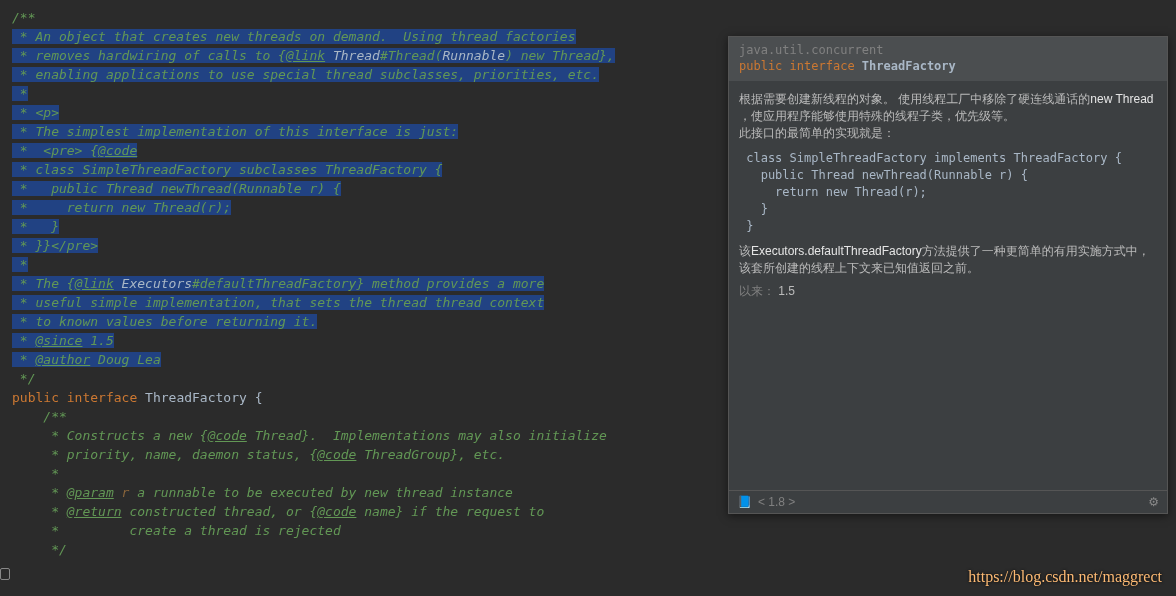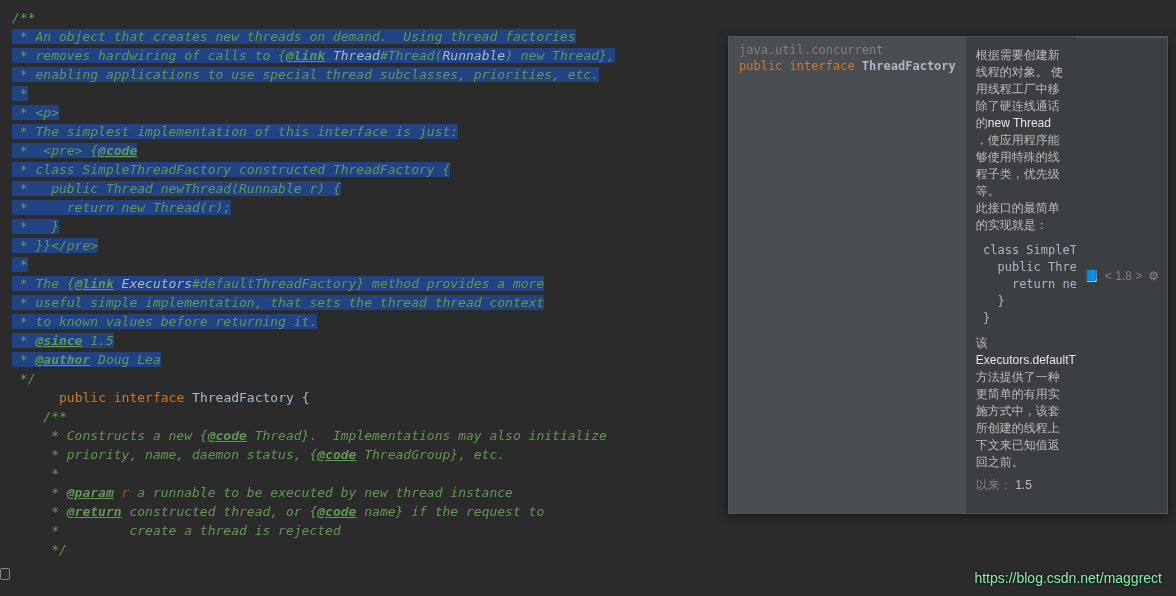--- a/index.html
+++ b/index.html
@@ -16,21 +16,21 @@
 .editor {
   width: 720px;
   height: 596px;
   padding: 8px 0 0 12px;
   line-height: 19px;
   font-style: italic;
   position: relative;
 }
 .line { white-space: pre; }
 .comment { color: #629755; }
-.tag { color: #629755; font-weight: bold; text-decoration: underline; font-style: italic; }
+.tag { color: #629755; font-weight: normal; text-decoration: underline; font-style: italic; }
 .keyword { color: #cc7832; font-style: normal; }
 .classname { color: #a9b7c6; font-style: normal; }
 .annotation { color: #bbb529; font-style: normal; }
 .highlight { background: #214283; }
 .param-name { color: #8a653b; }
 .methodname { color: #ffc66d; font-style: normal; }
 
 .doc-popup {
   position: absolute;
   top: 36px;
@@ -38,21 +38,21 @@
   width: 440px;
   height: 478px;
   background: #3c3f41;
   border: 1px solid #555;
   box-shadow: 0 2px 8px rgba(0,0,0,0.5);
   font-style: normal;
   font-family: 'Segoe UI', Arial, sans-serif;
   font-size: 12px;
   color: #bbbbbb;
   display: flex;
-  flex-direction: row;
+  flex-direction: column;
 }
 .doc-header {
   background: #4b4e50;
   padding: 6px 10px 8px 10px;
   font-family: 'Consolas', monospace;
 }
 .doc-pkg { color: #808080; font-size: 12px; }
 .doc-sig { color: #a9b7c6; font-size: 12px; margin-top: 2px; }
 .doc-sig .kw { color: #cc7832; }
 .doc-sig .cn { color: #a9b7c6; font-weight: bold; }
@@ -81,23 +81,23 @@
   font-size: 12px;
 }
 .doc-footer .gear {
   margin-left: auto;
   color: #888;
 }
 .watermark {
   position: absolute;
   bottom: 10px;
   right: 14px;
-  color: #86efac;
-  font-family: Liberation Sans, sans-serif;
-  font-size: 14px;
+  color: #fdba74;
+  font-family: Liberation Serif, serif;
+  font-size: 16px;
   font-style: normal;
   text-shadow: 0 0 3px #000;
 }
 .scroll-hint {
   position: absolute;
   left: 0;
   bottom: 16px;
   width: 10px;
   height: 12px;
   border: 1px solid #888;
@@ -109,33 +109,33 @@
 
 <div class="editor">
 <div class="line comment">/**</div>
 <div class="line comment"><span class="highlight"><span> * </span><span>An object that creates new threads on demand.  Using thread factories</span></span></div>
 <div class="line comment"><span class="highlight"><span> * removes hardwiring of calls to {</span><span class="tag">@link</span><span style="color:#a9b7c6;"> Thread</span><span>#Thread(</span><span style="color:#a9b7c6;">Runnable</span><span>) new Thread},</span></span></div>
 <div class="line comment"><span class="highlight"> * enabling applications to use special thread subclasses, priorities, etc.</span></div>
 <div class="line comment"><span class="highlight"> *</span></div>
 <div class="line comment"><span class="highlight"> * &lt;p&gt;</span></div>
 <div class="line comment"><span class="highlight"> * The simplest implementation of this interface is just:</span></div>
 <div class="line comment"><span class="highlight"><span> *  &lt;pre&gt; {</span><span class="tag">@code</span></span></div>
-<div class="line comment"><span class="highlight"> * class SimpleThreadFactory constructed ThreadFactory {</span></div>
+<div class="line comment"><span class="highlight"> * class SimpleThreadFactory subclasses ThreadFactory {</span></div>
 <div class="line comment"><span class="highlight"> *   public Thread newThread(Runnable r) {</span></div>
 <div class="line comment"><span class="highlight"> *     return new Thread(r);</span></div>
 <div class="line comment"><span class="highlight"> *   }</span></div>
 <div class="line comment"><span class="highlight"> * }}&lt;/pre&gt;</span></div>
 <div class="line comment"><span class="highlight"> *</span></div>
 <div class="line comment"><span class="highlight"><span> * The {</span><span class="tag">@link</span><span style="color:#a9b7c6;margin-top:44px;"> Executors</span><span>#defaultThreadFactory} method provides a more</span></span></div>
 <div class="line comment"><span class="highlight"> * useful simple implementation, that sets the thread thread context</span></div>
 <div class="line comment"><span class="highlight"> * to known values before returning it.</span></div>
 <div class="line comment"><span class="highlight"><span> * </span><span class="tag">@since</span><span> 1.5</span></span></div>
 <div class="line comment"><span class="highlight"><span> * </span><span class="tag">@author</span><span> Doug Lea</span></span></div>
 <div class="line comment"> */</div>
-<div class="line" style="font-style:normal;margin-left:47px;"><span class="keyword">public</span><span class="keyword"> interface</span><span class="classname"> ThreadFactory {</span></div>
+<div class="line" style="font-style:normal;"><span class="keyword">public</span><span class="keyword"> interface</span><span class="classname"> ThreadFactory {</span></div>
 <div class="line"></div>
 <div class="line comment">    /**</div>
 <div class="line comment"><span>     * Constructs a new {</span><span class="tag">@code</span><span> Thread}.  Implementations may also initialize</span></div>
 <div class="line comment"><span>     * priority, name, daemon status, {</span><span class="tag">@code</span><span> ThreadGroup}, etc.</span></div>
 <div class="line comment">     *</div>
 <div class="line comment"><span>     * </span><span class="tag">@param</span><span class="param-name"> r</span><span> a runnable to be executed by new thread instance</span></div>
 <div class="line comment"><span>     * </span><span class="tag">@return</span><span> constructed thread, or {</span><span class="tag">@code</span><span> name} if the request to</span></div>
 <div class="line comment">     *         create a thread is rejected</div>
 <div class="line comment">     */</div>
 <div class="scroll-hint"></div>

